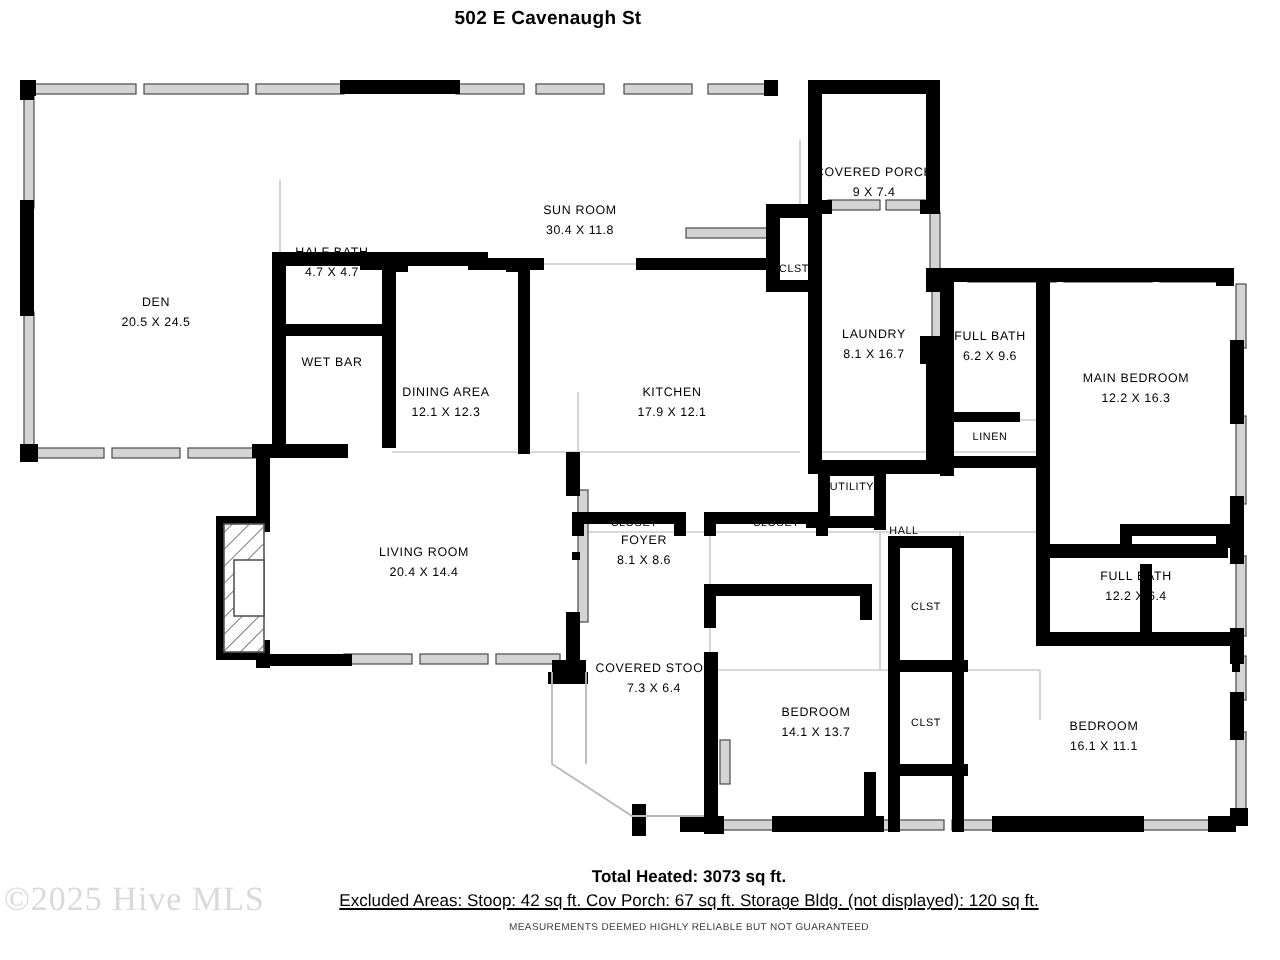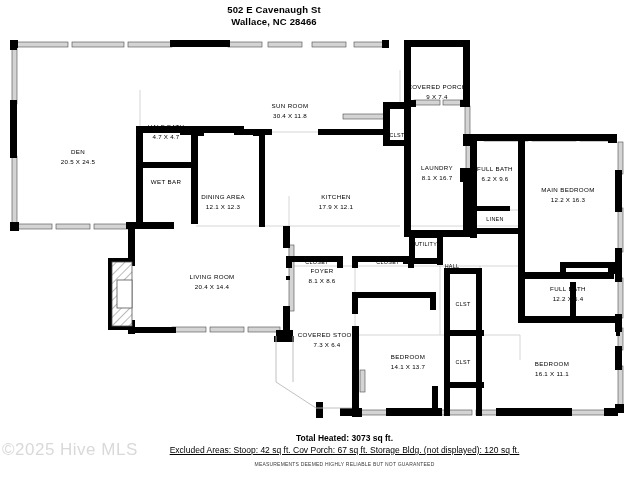--- a/index.html
+++ b/index.html
@@ -23,42 +23,41 @@
   }
 
   
   .footer{position:absolute;left:0;top:432px;width:601px;text-align:center;padding-left:44px;}
   .footer .total{font-size:8.5px;font-weight:bold;line-height:12px;}
   .footer .excluded{font-size:8.5px;line-height:13px;text-decoration:underline;}
   .footer .disclaimer{font-size:5px;color:#3a3a3a;line-height:11px;letter-spacing:.2px;margin-top:2px;}
 
   .watermark{
     position:absolute;left:2px;top:440px;
-    font-size:17px;color:#d9d9d9;font-family:Liberation Sans, sans-serif;
+    font-size:17px;color:#d9d9d9;font-family:Liberation Serif, serif;
     letter-spacing:.5px;white-space:nowrap;
   }
 
   
   #canvas{position:absolute;left:0;top:30px;width:640px;height:400px;}
   #canvas svg{display:block;}
 
   
   .rlabel{position:absolute;text-align:center;line-height:10px;white-space:nowrap;}
   .rlabel .nm{font-size:6.2px;letter-spacing:.35px;}
   .rlabel .dm{font-size:6.2px;letter-spacing:.25px;}
   .rlabel.sm .nm{font-size:5.4px;letter-spacing:.3px;}
 </style>
 </head>
 <body>
 
 <div id="plan-root">
 
   <div class="header">
     <div class="line">502 E Cavenaugh St</div>
-    <div class="line">Wallace, NC 28466</div>
   </div>
 
   <div id="canvas">
     <svg width="640" height="400" viewBox="0 0 640 400" xmlns="http://www.w3.org/2000/svg">
 
       <defs>
         <pattern id="hatch" width="6" height="6" patternTransform="rotate(45)" patternUnits="userSpaceOnUse">
           <rect width="6" height="6" fill="#ffffff"></rect>
           <line x1="0" y1="0" x2="0" y2="6" stroke="#666" stroke-width="0.9"></line>
         </pattern>

